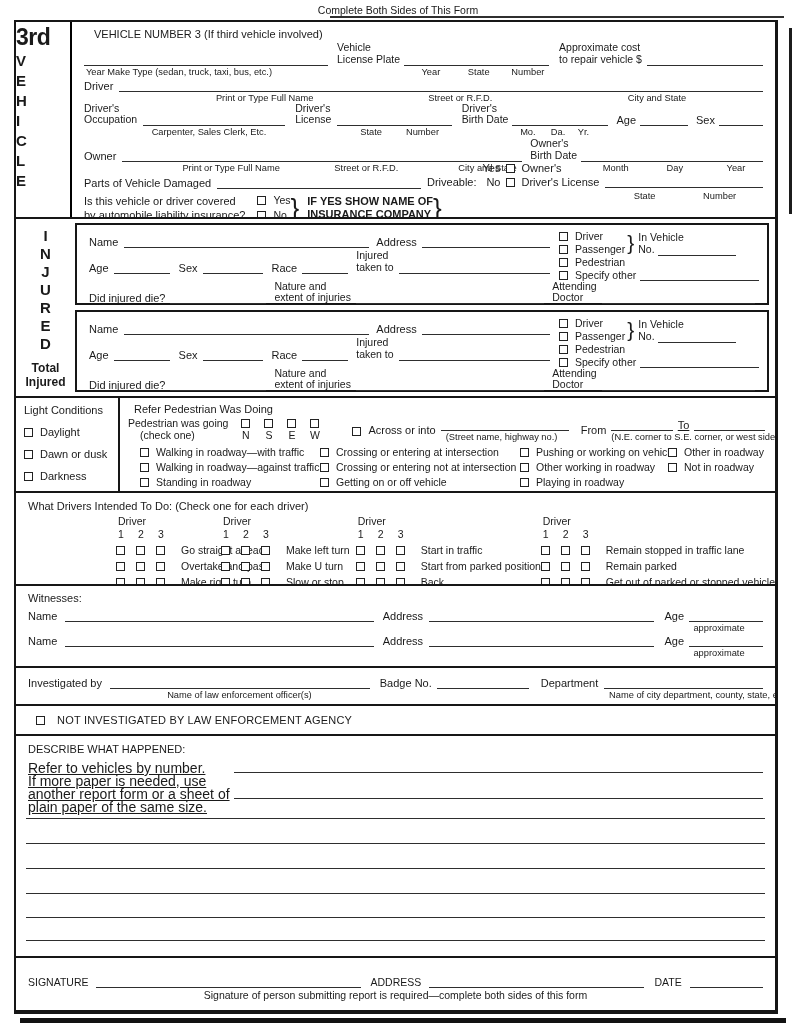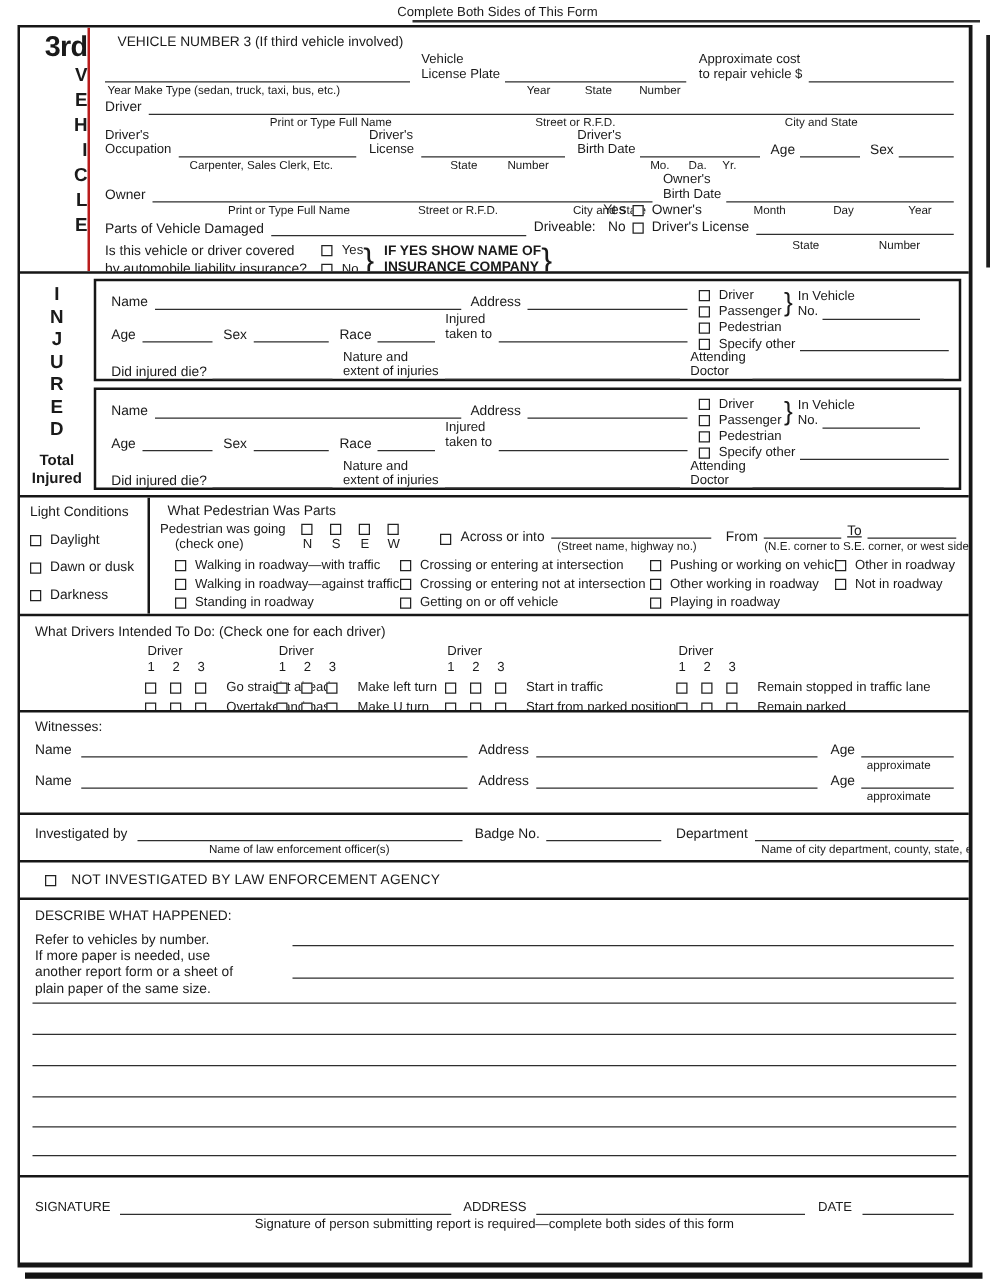--- a/index.html
+++ b/index.html
@@ -22,21 +22,21 @@
   .fld { display:flex; flex-direction:column; flex-shrink:0; min-width:0;text-decoration:underline; }
   .caps { position:relative; height:10px; font-size:9.3px; white-space:nowrap; }
   .caps > span { position:absolute; top:1px; }
   .cb { width:9px; height:9px; border:1px solid #222; background:#fff; flex-shrink:0; display:inline-block; }
   .cbrow { display:flex; align-items:center; font-size:10.5px; white-space:nowrap; }
   .cbrow .cb { margin-right:7px; }
   .brace { font-size:26px; line-height:0.85; font-weight:400; flex-shrink:0; }
 
   
   .sec-vehicle { display:flex; height:195px; }
-  .sidecol { width:56px; border-right:2px solid #b91c1c; text-align:right; flex-shrink:0; }
+  .sidecol { width:56px; border-right:2px solid #000000; text-align:left; flex-shrink:0; }
   .side-top { font-size:23px; font-weight:700; margin-top:2px; letter-spacing:-0.5px; }
   .vlet { font-size:15px; font-weight:700; line-height:20px; }
   .veh-main { flex:1; min-width:0; padding:0 12px; position:relative; }
   .veh-head { font-size:11px; margin:6px 0 0 10px; }
   .dr-grid { position:absolute; right:12px; top:140px; width:336px; display:grid;
              grid-template-columns:auto auto auto auto 1fr; column-gap:6px; row-gap:2px; align-items:end; font-size:11px; }
   .insnote { font-size:11px; font-weight:700; line-height:1.2; flex-shrink:0; }
 
   
   .sec-injured { display:flex; height:179px; }
@@ -56,37 +56,37 @@
   .ped-left { width:104px; border-right:2px solid #161616; flex-shrink:0; padding:6px 0 0 8px; }
   .ped-left .cbrow { margin-top:10px; font-size:11px; }
   .ped-main { flex:1; min-width:0; padding:5px 10px 0 4px; }
   .ped-title { font-size:11px; margin-left:10px; }
   .nsew { display:grid; grid-template-columns:repeat(4,23px); text-align:center; font-size:10.5px; row-gap:1px; }
   .nsew .cb { margin:0 auto; }
   .pcols { display:flex; padding-left:16px; margin-top:5px; }
   .pcol .cbrow { margin-bottom:4px; line-height:11px; }
 
   
-  .sec-drv { height:77px; }
+  .sec-drv { height:93px; }
   .drv-title { font-size:11px; margin:7px 0 0 12px; }
   .dgroups { display:flex; margin:3px 0 0 100px; }
   .dghead { font-size:10.5px; margin-left:2px; }
   .dgnums { display:flex; font-size:10.5px; margin-top:1px; }
   .dgnums span { width:20px; padding-left:2px; }
   .dgrow { display:flex; align-items:center; margin-top:4px; }
   .dgrow .cb { margin-right:11px; }
   .dgl { font-size:10.5px; margin-left:5px; white-space:nowrap; }
 
   
   .sec-wit { height:82px; padding:0 12px; }
   .sec-inv { height:38px; padding:0 12px; }
   .sec-noinv { height:30px; padding:8px 12px 0 12px; }
   .sec-desc { height:222px; }
   .desc-title { font-size:11px; margin:7px 0 0 12px; }
-  .desc-note { font-size:11px; line-height:13px; margin:7px 0 0 12px; width:215px; }
+  .desc-note { font-size:14px; line-height:13px; margin:7px 0 0 12px; width:215px;text-decoration:underline; }
   .dline { position:absolute; height:1px; background:#2e2e2e; }
   .sec-sig { height:50px; padding:0 12px; }
   .sig-cap { text-align:center; font-size:10.5px; margin-top:1px; }
   .noinv-lbl { font-size:11px; margin-left:12px; letter-spacing:0.2px; }
 </style>
 </head>
 <body>
 
 <div class="topnote">Complete Both Sides of This Form</div>
 <div class="art-topline"></div>
@@ -429,21 +429,21 @@
       <div class="cbrow">
           <span class="cb"></span>
           <span>Dawn or dusk</span>
         </div>
       <div class="cbrow">
           <span class="cb"></span>
           <span>Darkness</span>
         </div>
     </div>
     <div class="ped-main">
-      <div class="ped-title">What Pedestrian Was Parts</div>
+      <div class="ped-title">Refer Pedestrian Was Doing</div>
       <div class="row" style="margin-top:3px;align-items:center">
         <div class="l2" style="margin-left:4px">
           <div>Pedestrian was going</div>
           <div style="text-indent:12px">(check one)</div>
         </div>
         <div class="nsew" style="margin-left:6px">
           <span class="cb"></span>
           <span class="cb"></span>
           <span class="cb"></span>
           <span class="cb"></span>

